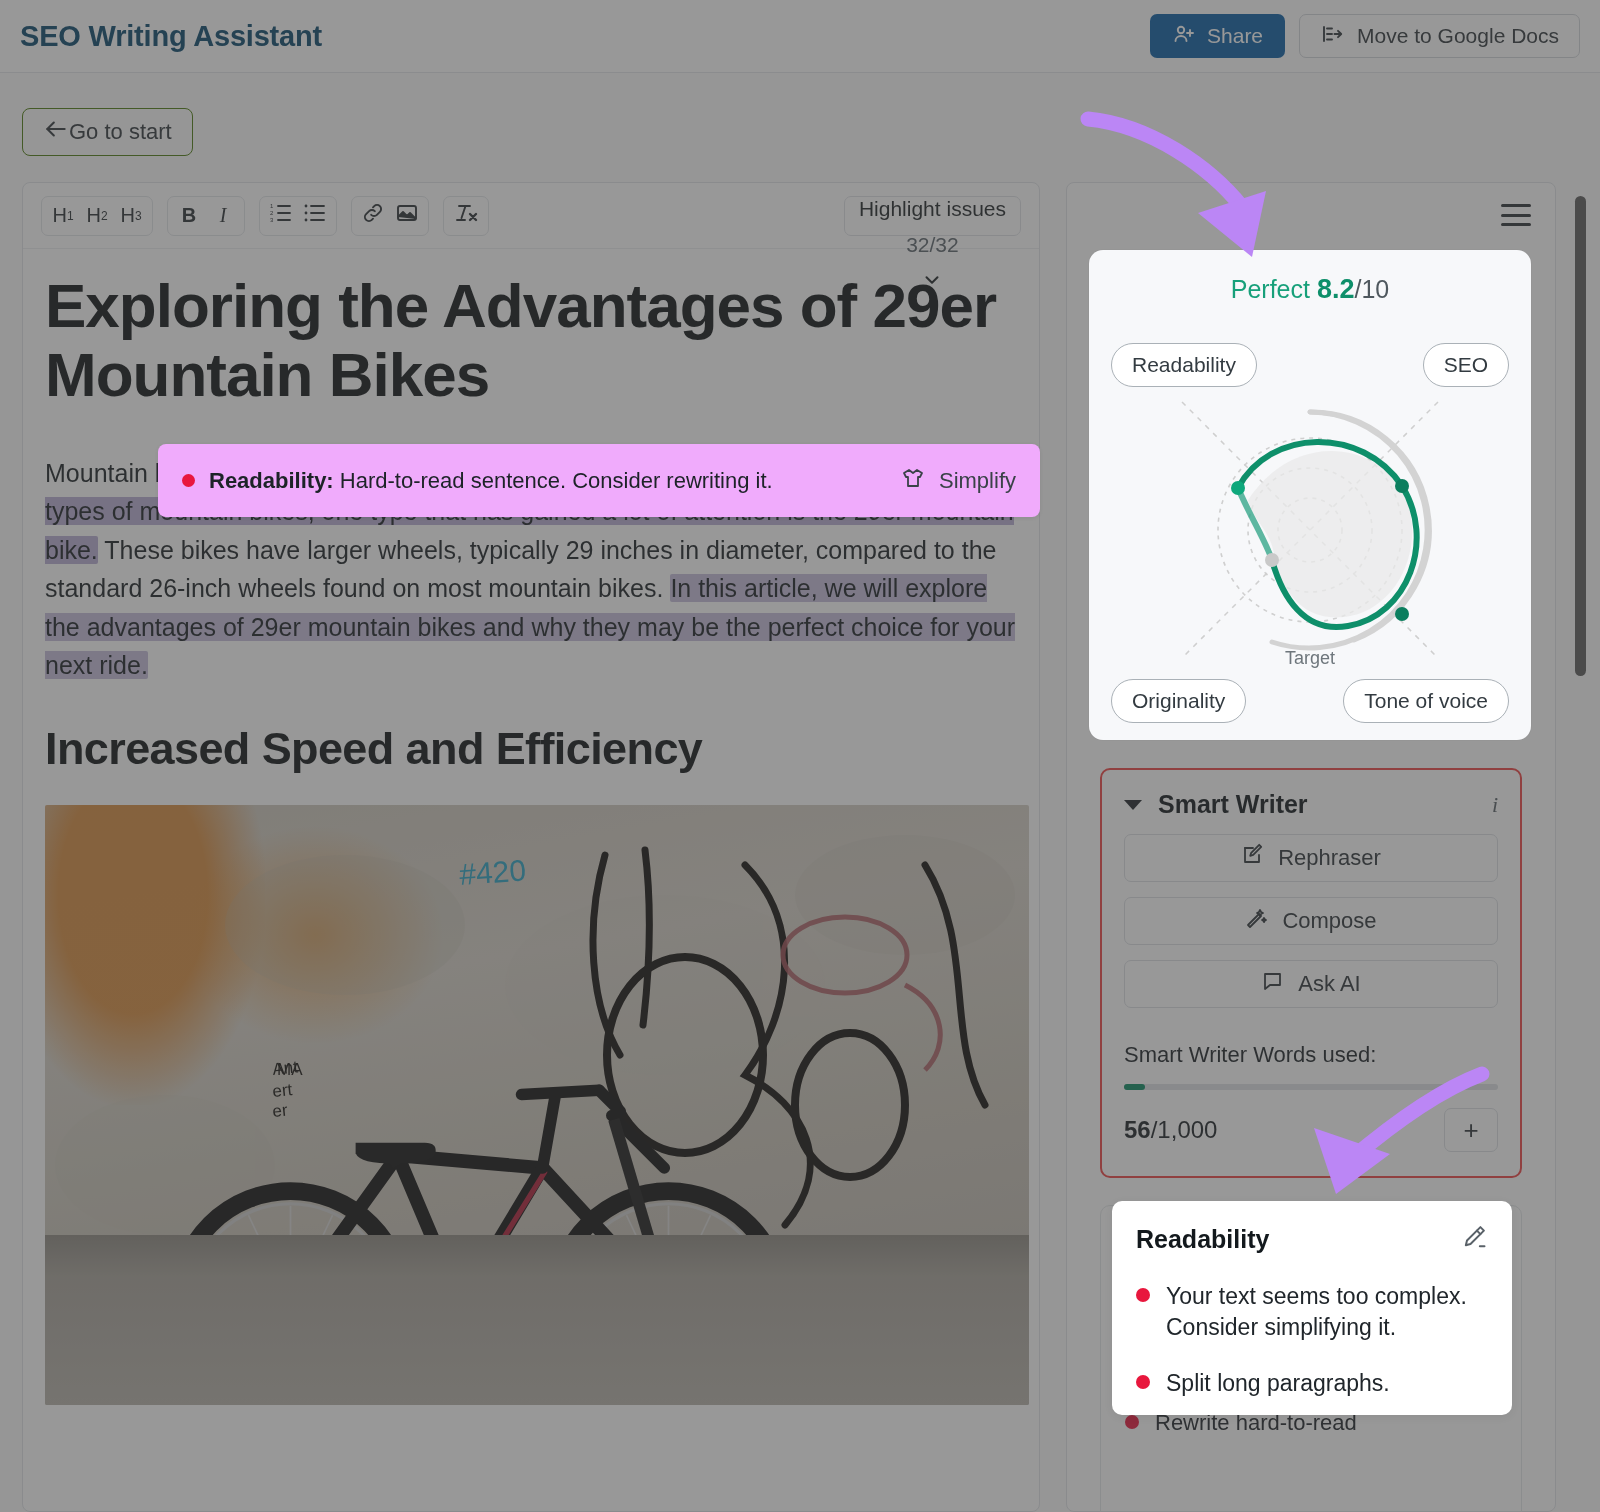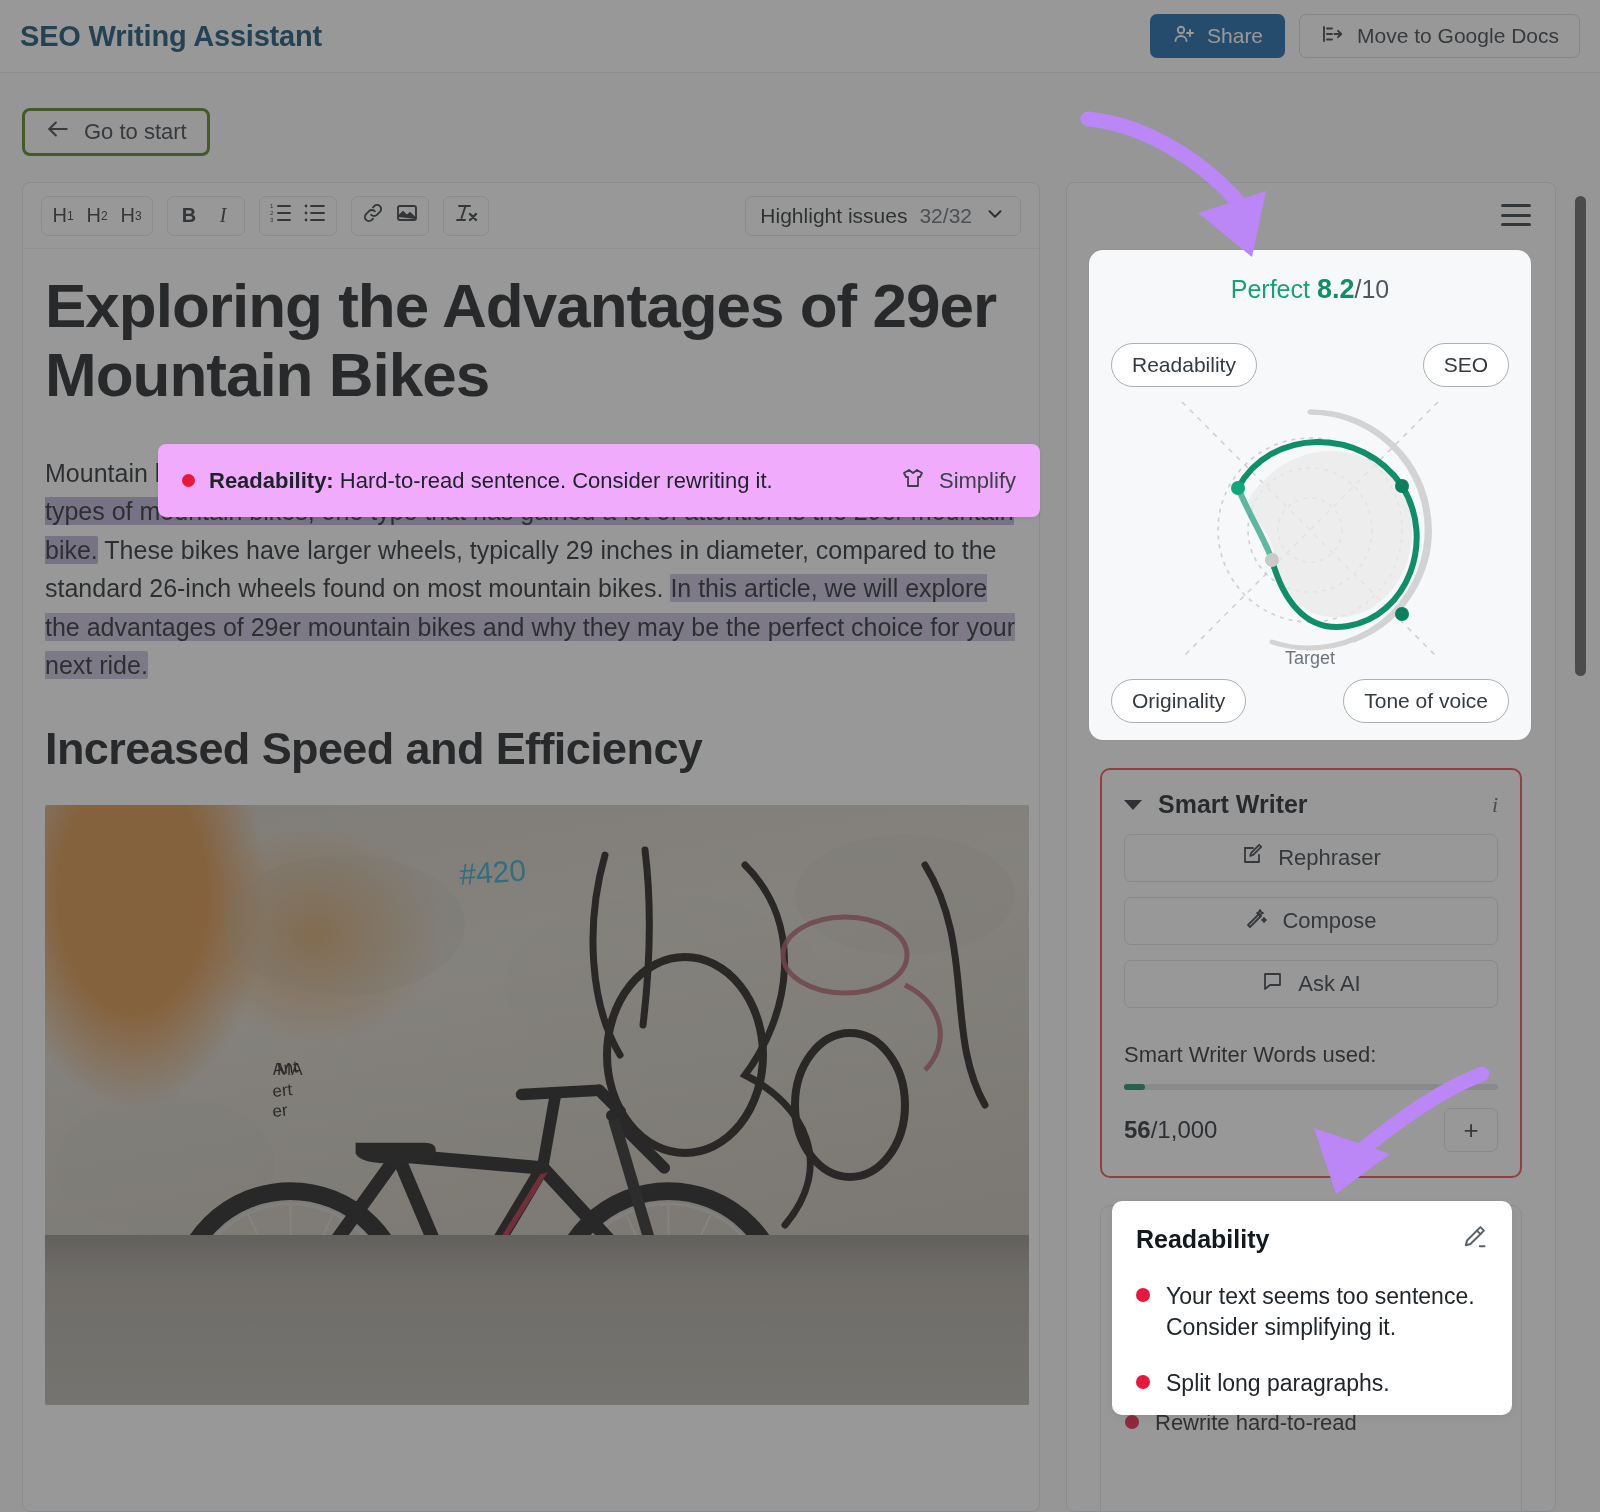--- a/index.html
+++ b/index.html
@@ -33,23 +33,23 @@
     display: flex; align-items: center; gap: 13px;
     background: transparent; color: #31383d;
     border: 1px solid #d3d7dc; border-radius: 7px;
     height: 44px; padding: 0 20px;
     font-size: 21px; font-family: inherit; cursor: pointer;
   }
 
   
   .gotostart {
     position: absolute; left: 22px; top: 108px;
-    display: flex; align-items: center; gap: 13px;
+    display: flex; align-items: center; 
     height: 48px; padding: 0 20px;
-    background: transparent; border: 3px solid #4d7c0f; border-radius: 8px;
+    background: transparent; border: 1px solid #4d7c0f; border-radius: 8px;
     font-size: 22px; color: #31383d; font-family: inherit; cursor: pointer;
   }
 
   
   .editor-pane {
     position: absolute; left: 22px; top: 182px;
     width: 1018px; height: 1330px;
     background: #ffffff;
     border: 1px solid #e1e4e8; border-radius: 8px;
     overflow: hidden;
@@ -67,21 +67,21 @@
     min-width: 34px; height: 34px; display: flex; align-items: center; justify-content: center;
     background: transparent; border: none; cursor: pointer; color: #2b3135;
     font-size: 20px; font-family: inherit; padding: 0 5px;
   }
   .tbtn sub { font-size: 12px; }
   .highlight-select {
     position: absolute; right: 18px; top: 13px;
     display: flex; align-items: center; gap: 12px;
     height: 40px; padding: 0 14px;
     border: 1px solid #dfe2e6; border-radius: 7px;
-    font-size: 21px; color: #1f2427; background: transparent; cursor: pointer;
+    font-size: 21px; color: #1f2427; background: transparent; cursor: pointer; flex-direction: column;
   }
   .hl-count { color: #5d666d; }
 
   .doc-body { padding: 22px 22px 0 22px; position: relative; }
   .doc-h1 {
     font-size: 62px; line-height: 1.12; font-weight: 700;
     color: #0f1417; letter-spacing: -1px; margin-bottom: 44px;
   }
   .doc-p {
     font-size: 25px; line-height: 38.5px; color: #1a2024; margin-bottom: 38px;
@@ -576,21 +576,21 @@
       <span class="pencil-icon">
         <svg width="28" height="28" viewBox="0 0 24 24" fill="none" stroke="#596168" stroke-width="1.7" stroke-linecap="round" stroke-linejoin="round">
           <path d="M17.5 3.5l3 3L9 18l-4 1 1-4z"></path>
             <path d="M14.5 6.5l3 3"></path>
             <path d="M17 20h4"></path>
         </svg>
       </span>
     </div>
     <div class="read-item">
       <span class="dot"></span>
-      <span>Your text seems too sentence. Consider simplifying it.</span>
+      <span>Your text seems too complex. Consider simplifying it.</span>
     </div>
     <div class="read-item">
       <span class="dot"></span>
       <span>Split long paragraphs.</span>
     </div>
   </div>
 
   <div class="arrow arrow-1">
     <svg width="220" height="170" viewBox="0 0 220 170">
       <path d="M18 24 C 80 30, 140 72, 172 112" fill="none" stroke="#bb86f5" stroke-width="15" stroke-linecap="round"></path>

